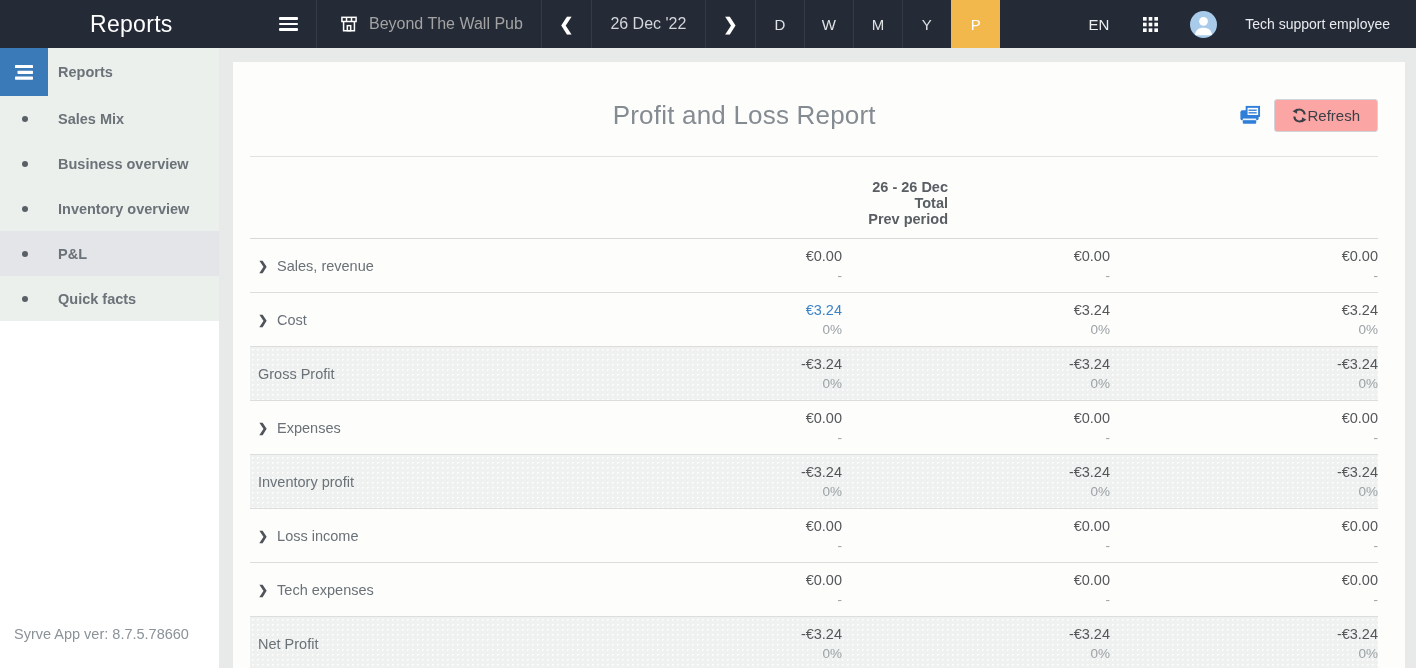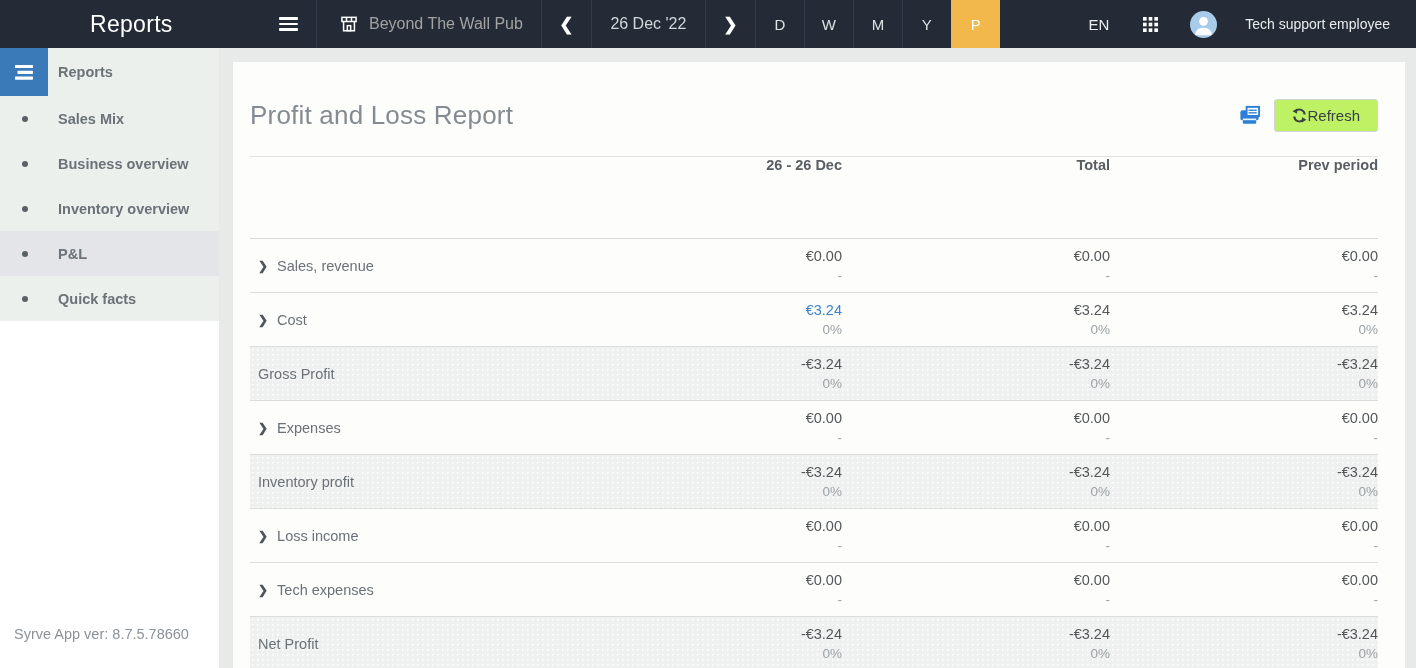--- a/index.html
+++ b/index.html
@@ -43,29 +43,29 @@
   .side-head{height:48px;display:flex;align-items:center;cursor:pointer;}
   .side-head .iconbox{width:48px;height:48px;background:#3a7ab8;display:flex;align-items:center;justify-content:center;flex:none;}
   .side-head .lbl{margin-left:10px;font-size:14.5px;font-weight:bold;color:#6b7278;}
   .version{position:absolute;left:14px;bottom:26px;font-size:14.5px;color:#8b9298;}
   
   .content{position:absolute;left:219px;top:48px;right:0;bottom:0;background:#e8e9e9;overflow:hidden;}
   .content.dotted{background-image:radial-gradient(rgba(255,255,255,.5) 1px, rgba(0,0,0,0) 1px);}
   .card{position:absolute;left:14px;top:14px;width:1172px;height:660px;background:#fdfdfc;
     box-sizing:border-box;padding:0 27px 0 17px;}
   .report-header{display:flex;align-items:center;margin-top:36px;height:34px;}
-  .report-title{flex:1;font-size:26px;color:#848b91;letter-spacing:.2px;}
+  .report-title{flex:1;font-size:26px;color:#848b91;letter-spacing:.2px;text-align:center;}
   .print-btn{margin-right:13px;display:flex;align-items:center;cursor:pointer;}
   .refresh-btn{height:33px;box-sizing:border-box;display:flex;align-items:center;
-    padding:0 17px;background:#bef264;border:1px solid #d2d5d7;border-radius:3px;cursor:pointer;
+    padding:0 17px;background:#fca5a5;border:1px solid #d2d5d7;border-radius:3px;cursor:pointer;
     font-size:15px;color:#3a4046;}
   .header-rule{border-bottom:1px solid #e1e3e2;margin-top:24px;}
   
-  .t-header{display:flex;height:82px;box-sizing:border-box;align-items:flex-start;
-    padding-bottom:11px;border-bottom:1px solid #d8dad9;}
+  .t-header{display:flex;height:82px;box-sizing:border-box;align-items:center;
+    padding-bottom:11px;border-bottom:1px solid #d8dad9;flex-direction:column;}
   .t-header .col-label{flex:1;}
   .t-col{width:268px;text-align:right;font-size:14.5px;font-weight:bold;color:#595e63;}
   .t-row{display:flex;height:54px;box-sizing:border-box;border-bottom:1px solid #dcdedd;}
   .t-row.shaded{background-color:#eef1ef;background-image:radial-gradient(rgba(255,255,255,.8) 1px, rgba(0,0,0,0) 1px);background-size:5px 5px;}
   .t-label{flex:1;display:flex;align-items:center;padding-left:8px;}
   .t-label .chev{font-size:12px;font-weight:bold;color:#4e545a;margin-right:9px;}
   .t-label .txt{font-size:14.5px;font-weight:normal;color:#6a7177;}
   .t-cell{width:268px;display:flex;flex-direction:column;align-items:flex-end;justify-content:center;gap:1px;}
   .t-cell .val{font-size:14.5px;color:#54575a;line-height:19px;}
   .t-cell .val.link{color:#3c83c6;cursor:pointer;}

